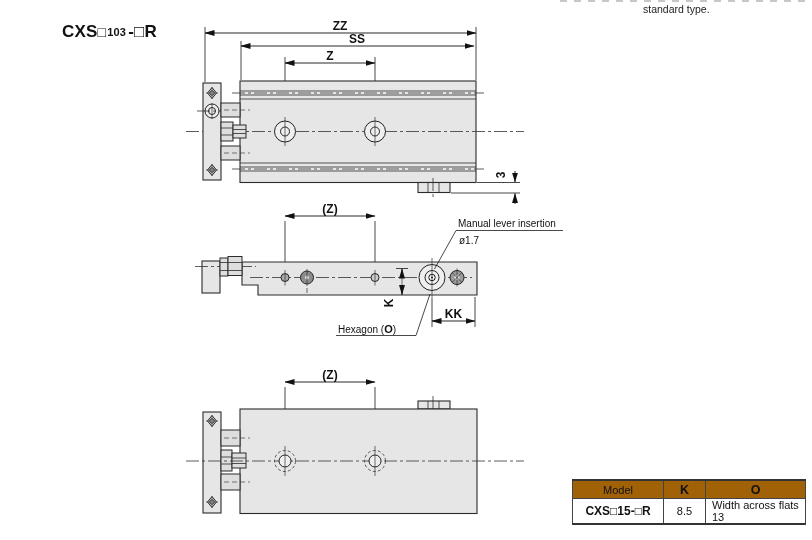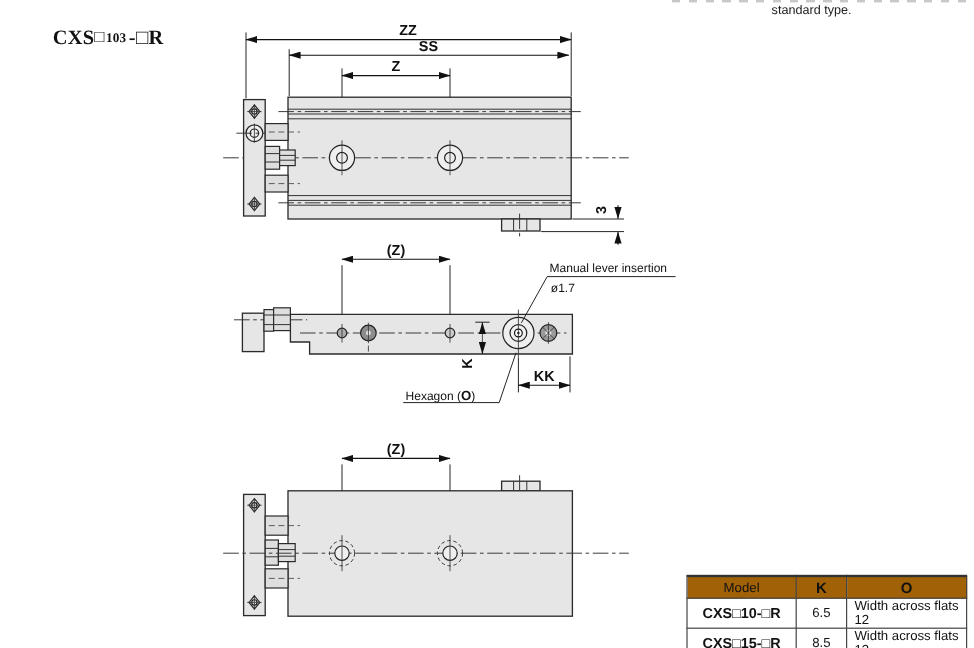--- a/index.html
+++ b/index.html
@@ -5,22 +5,22 @@
   html,body{margin:0;padding:0;background:#fff;}
   #page{position:relative;width:812px;height:540px;background:#ffffff;overflow:hidden;
         font-family:"Liberation Sans",sans-serif;color:#111;}
 
   
   .note-top{position:absolute;left:643px;top:3px;font-size:10.5px;color:#222;}
   .remnant{position:absolute;top:0;right:2px;width:250px;height:2px;opacity:.55;
            background:repeating-linear-gradient(90deg,#9a9a9a 0 7px,transparent 7px 14px);}
 
   
-  .title{position:absolute;left:44px;top:22px;display:flex;align-items:center;
-         font-weight:bold;font-size:17px;letter-spacing:.2px;font-family:Liberation Serif, serif;}
+  .title{position:absolute;left:62px;top:22px;display:flex;align-items:center;
+         font-weight:bold;font-size:17px;letter-spacing:.2px;}
   .title .frac{display:inline-flex;flex-direction:row;align-items:flex-start;
                font-size:11px;line-height:10px;margin:0 2px 0 1px;}
 
   
   svg{position:absolute;left:0;top:0;}
   .part  {fill:#e6e6e6;stroke:#2b2b2b;stroke-width:1.1;}
   .part2 {fill:#dedede;stroke:#2b2b2b;stroke-width:1;}
   .hole  {fill:#efefef;stroke:#222;stroke-width:1;}
   .thin  {stroke:#2b2b2b;stroke-width:.8;fill:none;}
   .thin2 {stroke:#333;stroke-width:.7;fill:none;}
@@ -303,25 +303,20 @@
       </colgroup>
     <thead>
       <tr>
         <th>Model</th>
         <th class="bold">K</th>
         <th class="bold">O</th>
       </tr>
     </thead>
     <tbody>
       <tr>
-        <td class="model">CXS□10-□R</td>
-        <td>6.5</td>
-        <td class="o">Width across flats 12</td>
-      </tr>
-      <tr>
         <td class="model">CXS□15-□R</td>
         <td>8.5</td>
         <td class="o">Width across flats 13</td>
       </tr>
     </tbody>
   </table>
 
 </div>
 
 </body></html>

